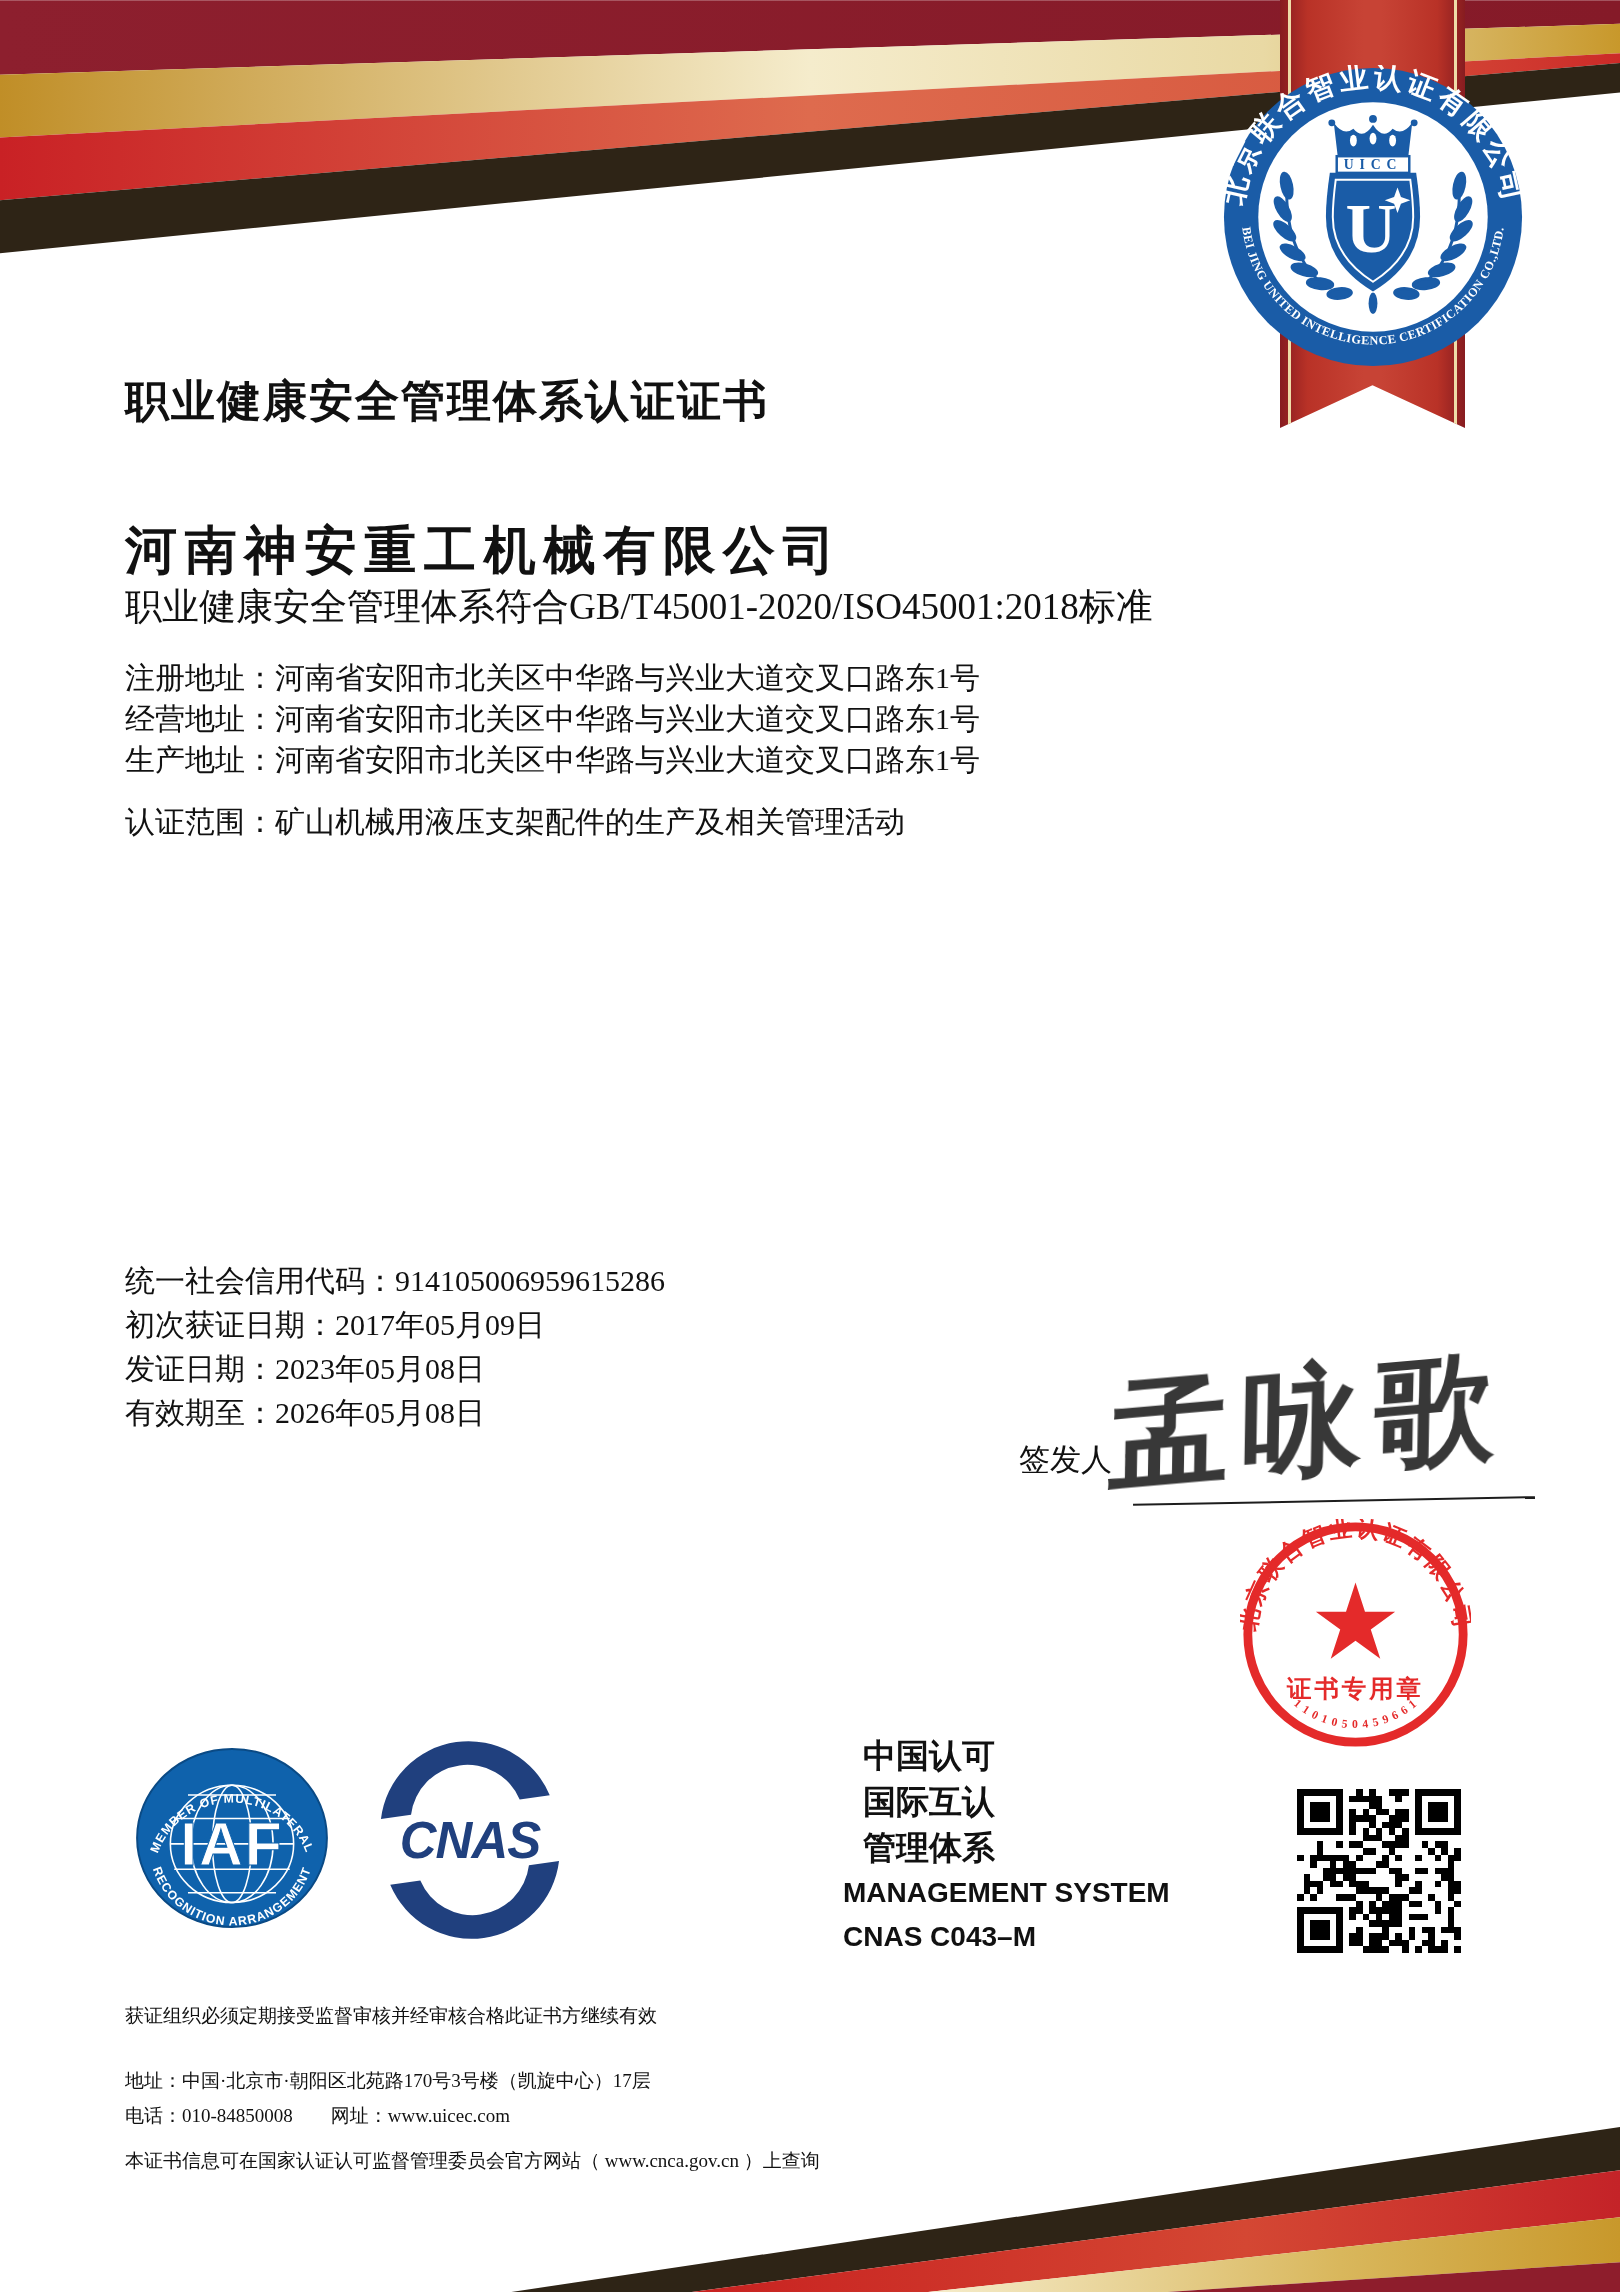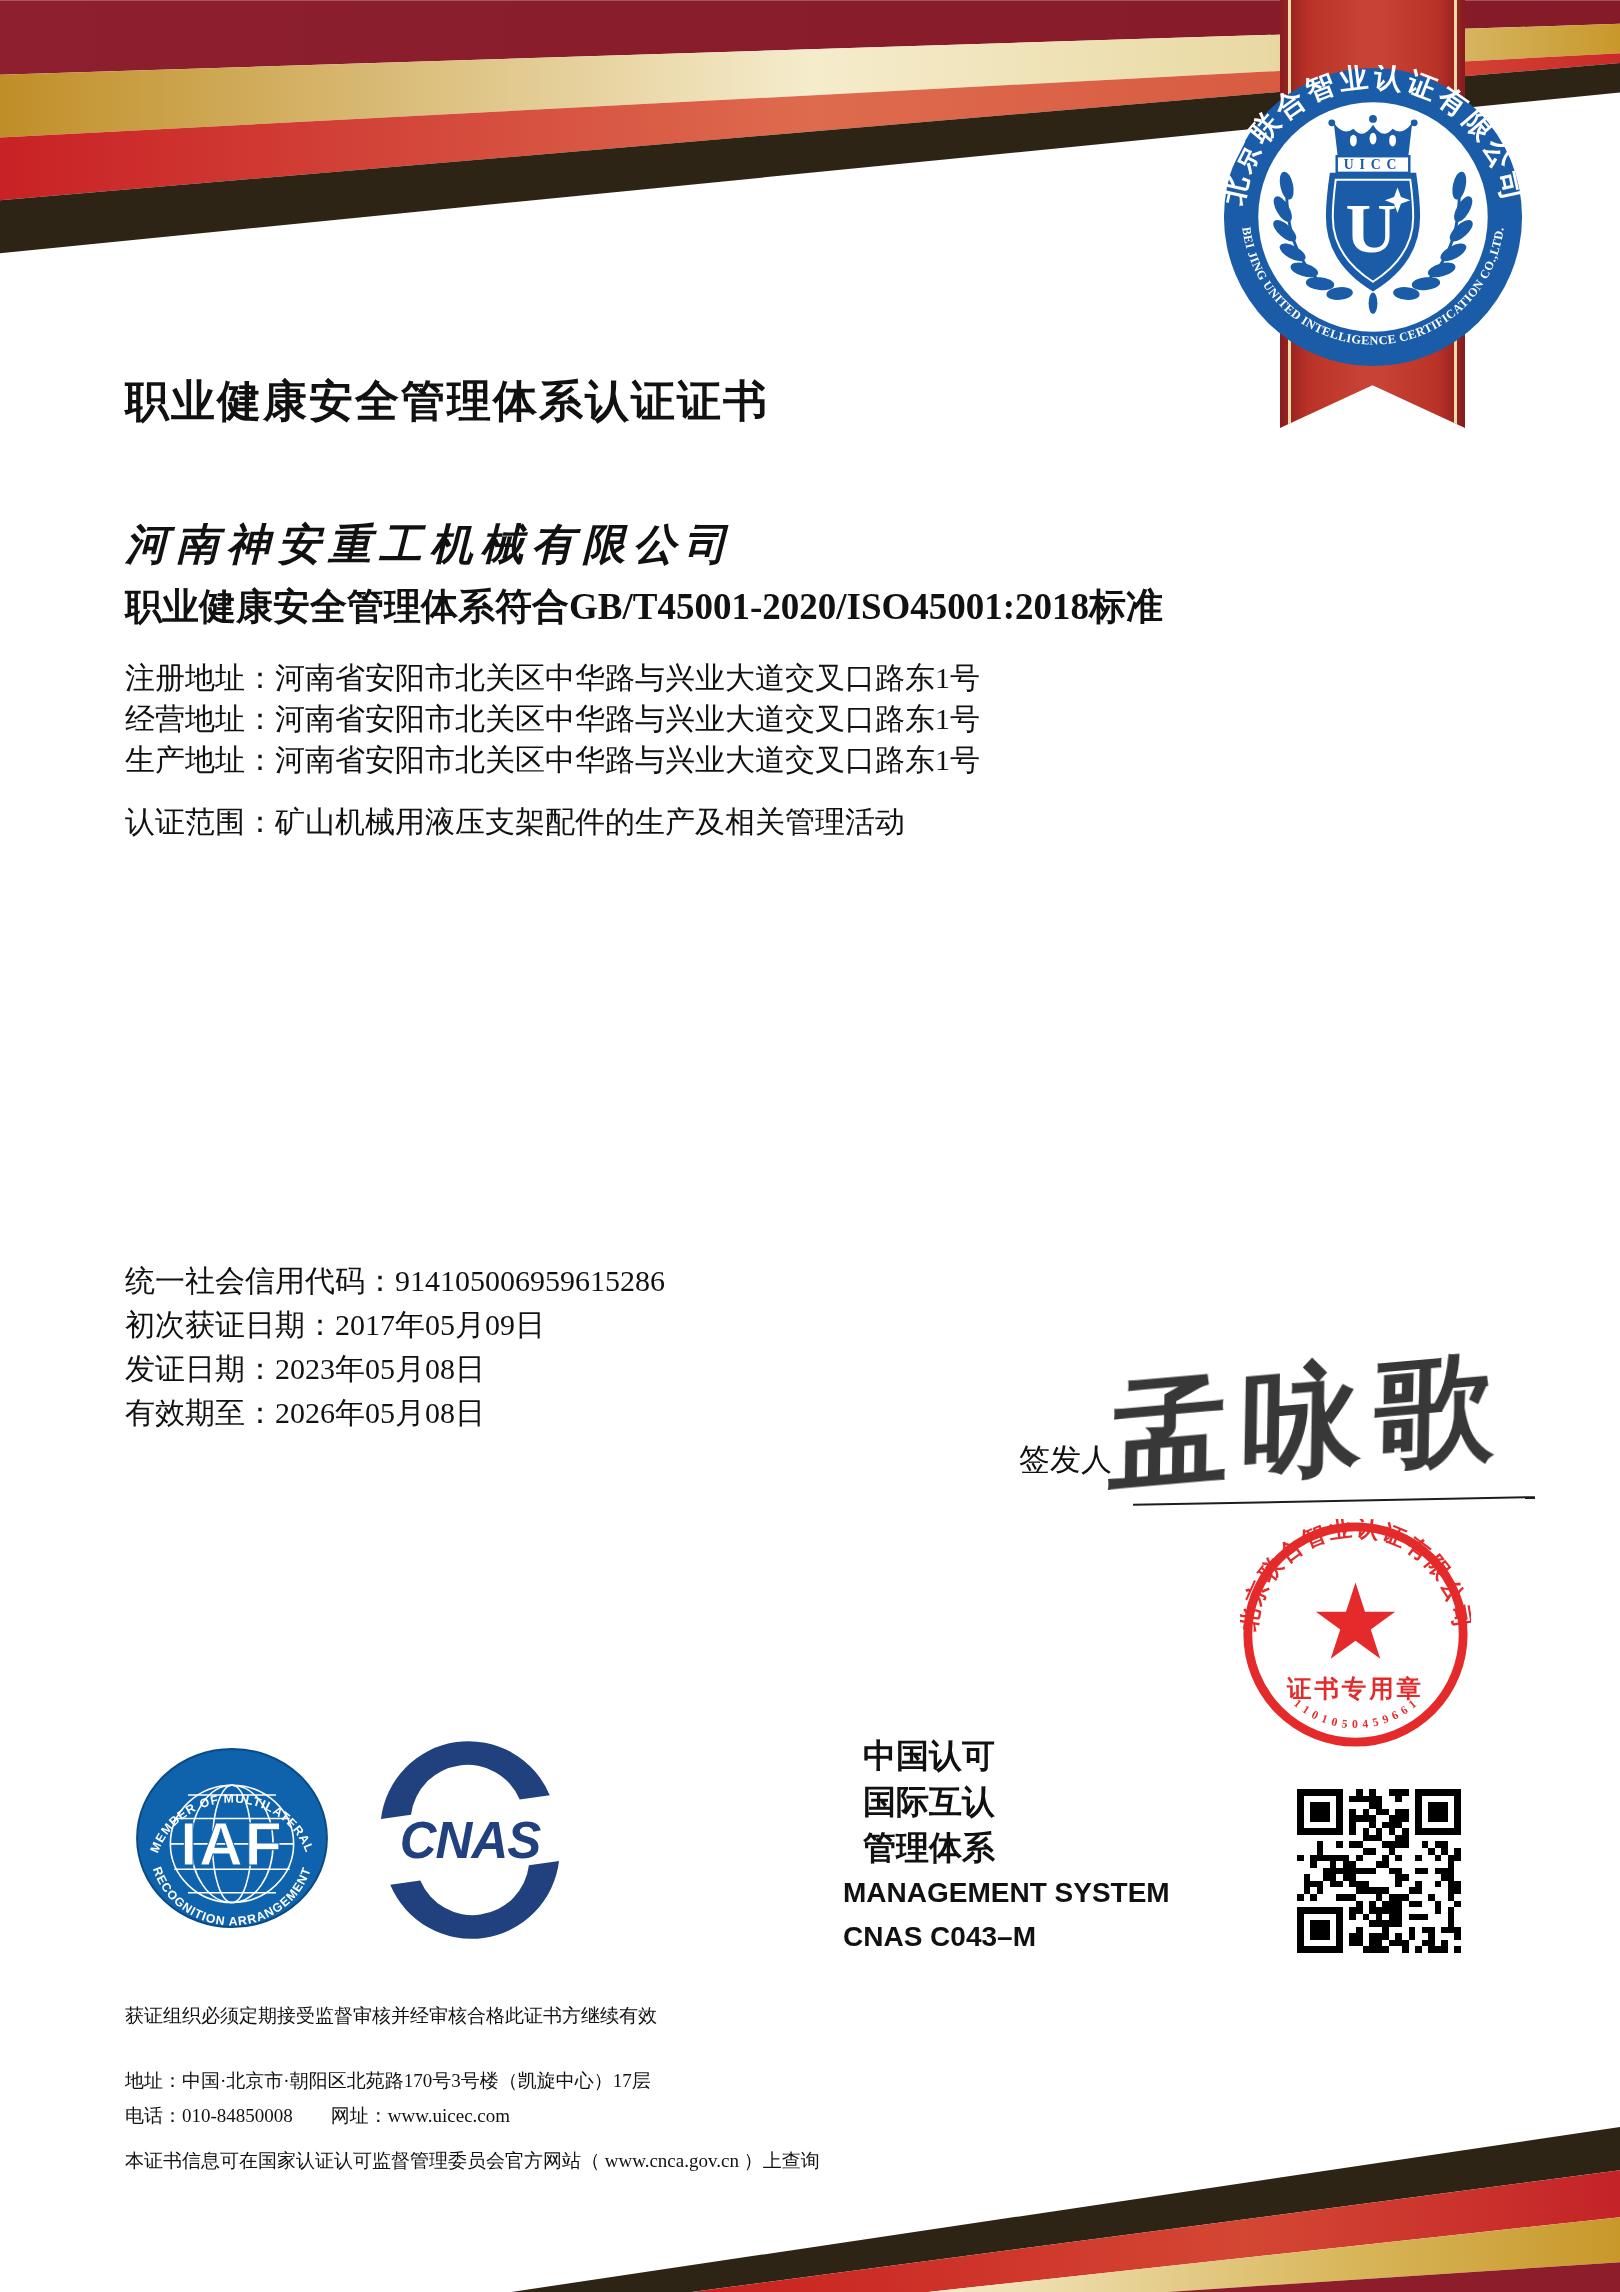--- a/index.html
+++ b/index.html
@@ -10,22 +10,22 @@
   
   #decor{left:0;top:0;width:1620px;height:2293px;pointer-events:none;}
   
   #ribbon{left:1280px;top:0;width:185px;height:428px;
           background:linear-gradient(90deg,#871c20 0%,#b93227 15%,#c74335 45%,#c74335 55%,#b93227 85%,#871c20 100%);
           clip-path:polygon(0 0,100% 0,100% 100%,50% 90%,0 100%);}
   #ribbon .pin{position:absolute;top:0;bottom:0;width:2.9px;background:#efdda8;}
   #ribbon .pin.l{left:7.8px;} #ribbon .pin.r{right:7.8px;}
   
   .title{left:125px;top:372px;font-size:44px;font-weight:bold;letter-spacing:2px;white-space:nowrap;text-align:right;}
-  .company{left:125px;top:516px;font-size:43px;font-weight:600;letter-spacing:7.8px;white-space:nowrap;font-style:italic;}
-  .standard{left:125px;top:582px;font-size:37px;font-weight:bold;white-space:nowrap;}
+  .company{left:125px;top:516px;font-size:52px;font-weight:600;letter-spacing:7.8px;white-space:nowrap;}
+  .standard{left:125px;top:582px;font-size:37px;font-weight:normal;white-space:nowrap;}
   .addr{left:125px;top:657px;font-size:30px;line-height:41px;white-space:nowrap;}
   .scope{left:125px;top:802px;font-size:30px;white-space:nowrap;}
   .details{left:125px;top:1259px;font-size:30px;line-height:44px;white-space:nowrap;}
   .signer-label{left:1019px;top:1439px;font-size:31px;white-space:nowrap;}
   .signature{left:1108px;top:1341px;font-size:120px;font-weight:bold;color:#383838;
              transform:rotate(-5deg) skewX(-6deg);letter-spacing:13.7px;filter:blur(0.4px);
              white-space:nowrap;}
   .sig-line{left:1133px;top:1500px;width:402px;height:2px;background:#1d1d1d;transform:rotate(-1.1deg);}
   .accr{left:843px;top:1733px;}
   .accr .cjk{font-size:33px;font-weight:bold;line-height:46px;font-family:"Liberation Sans","DejaVu Sans",sans-serif;margin-left:20px;}

